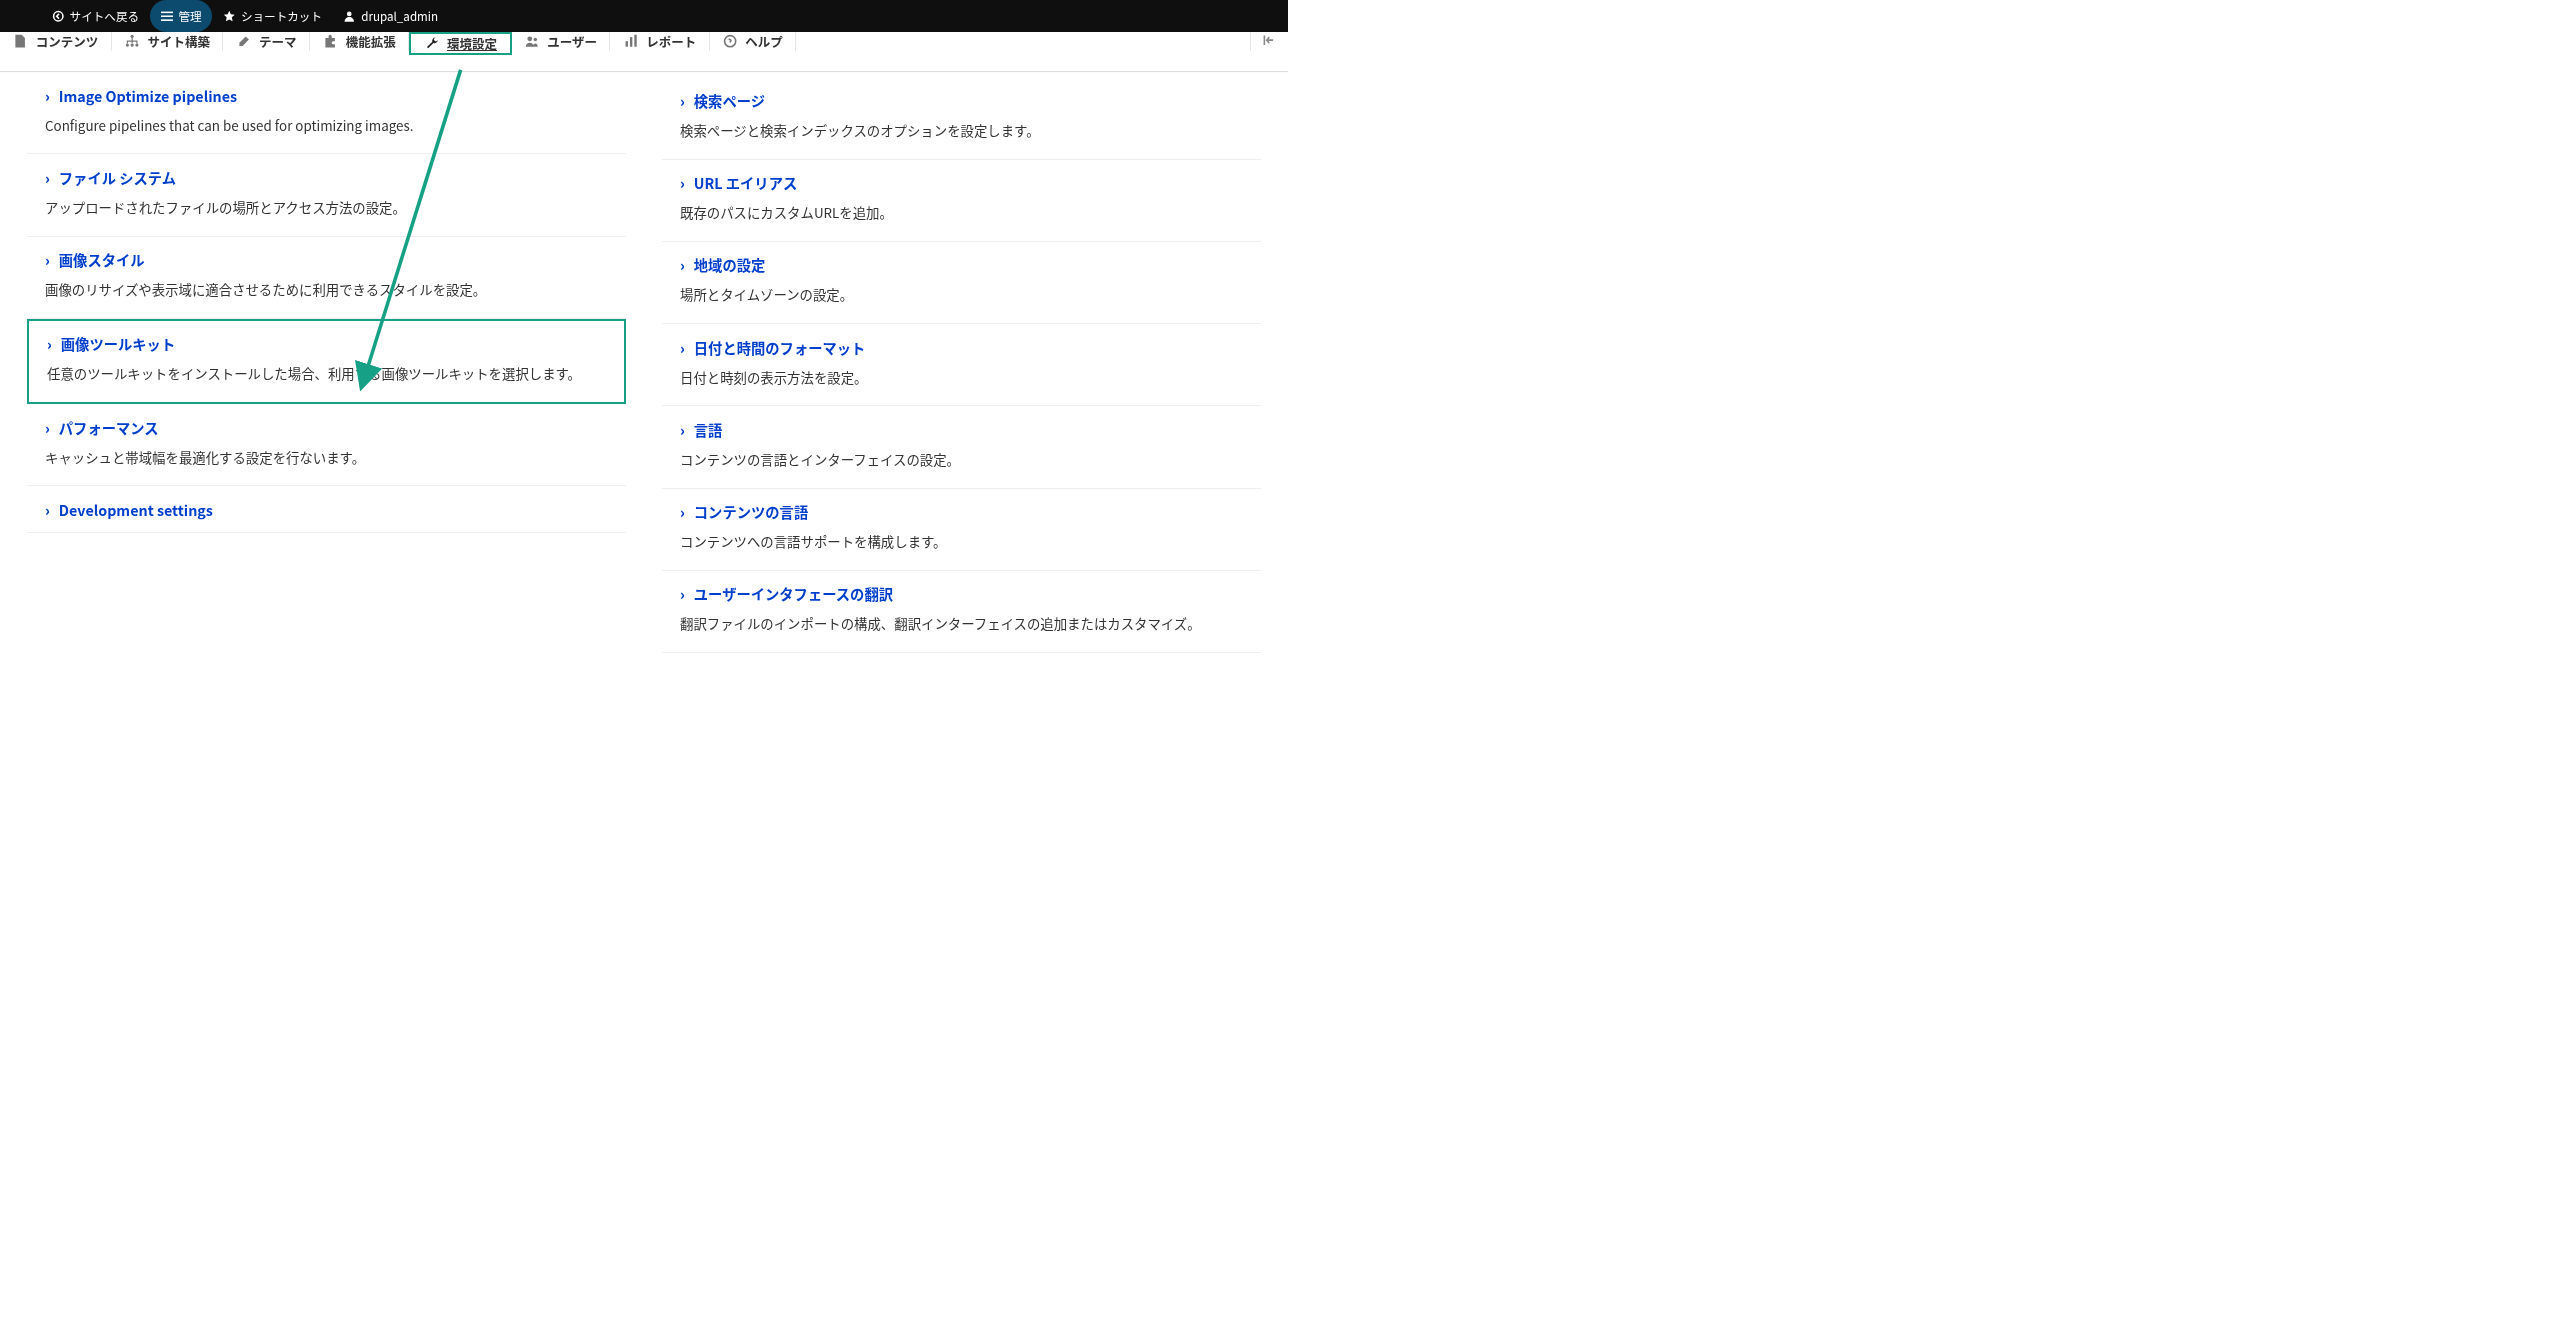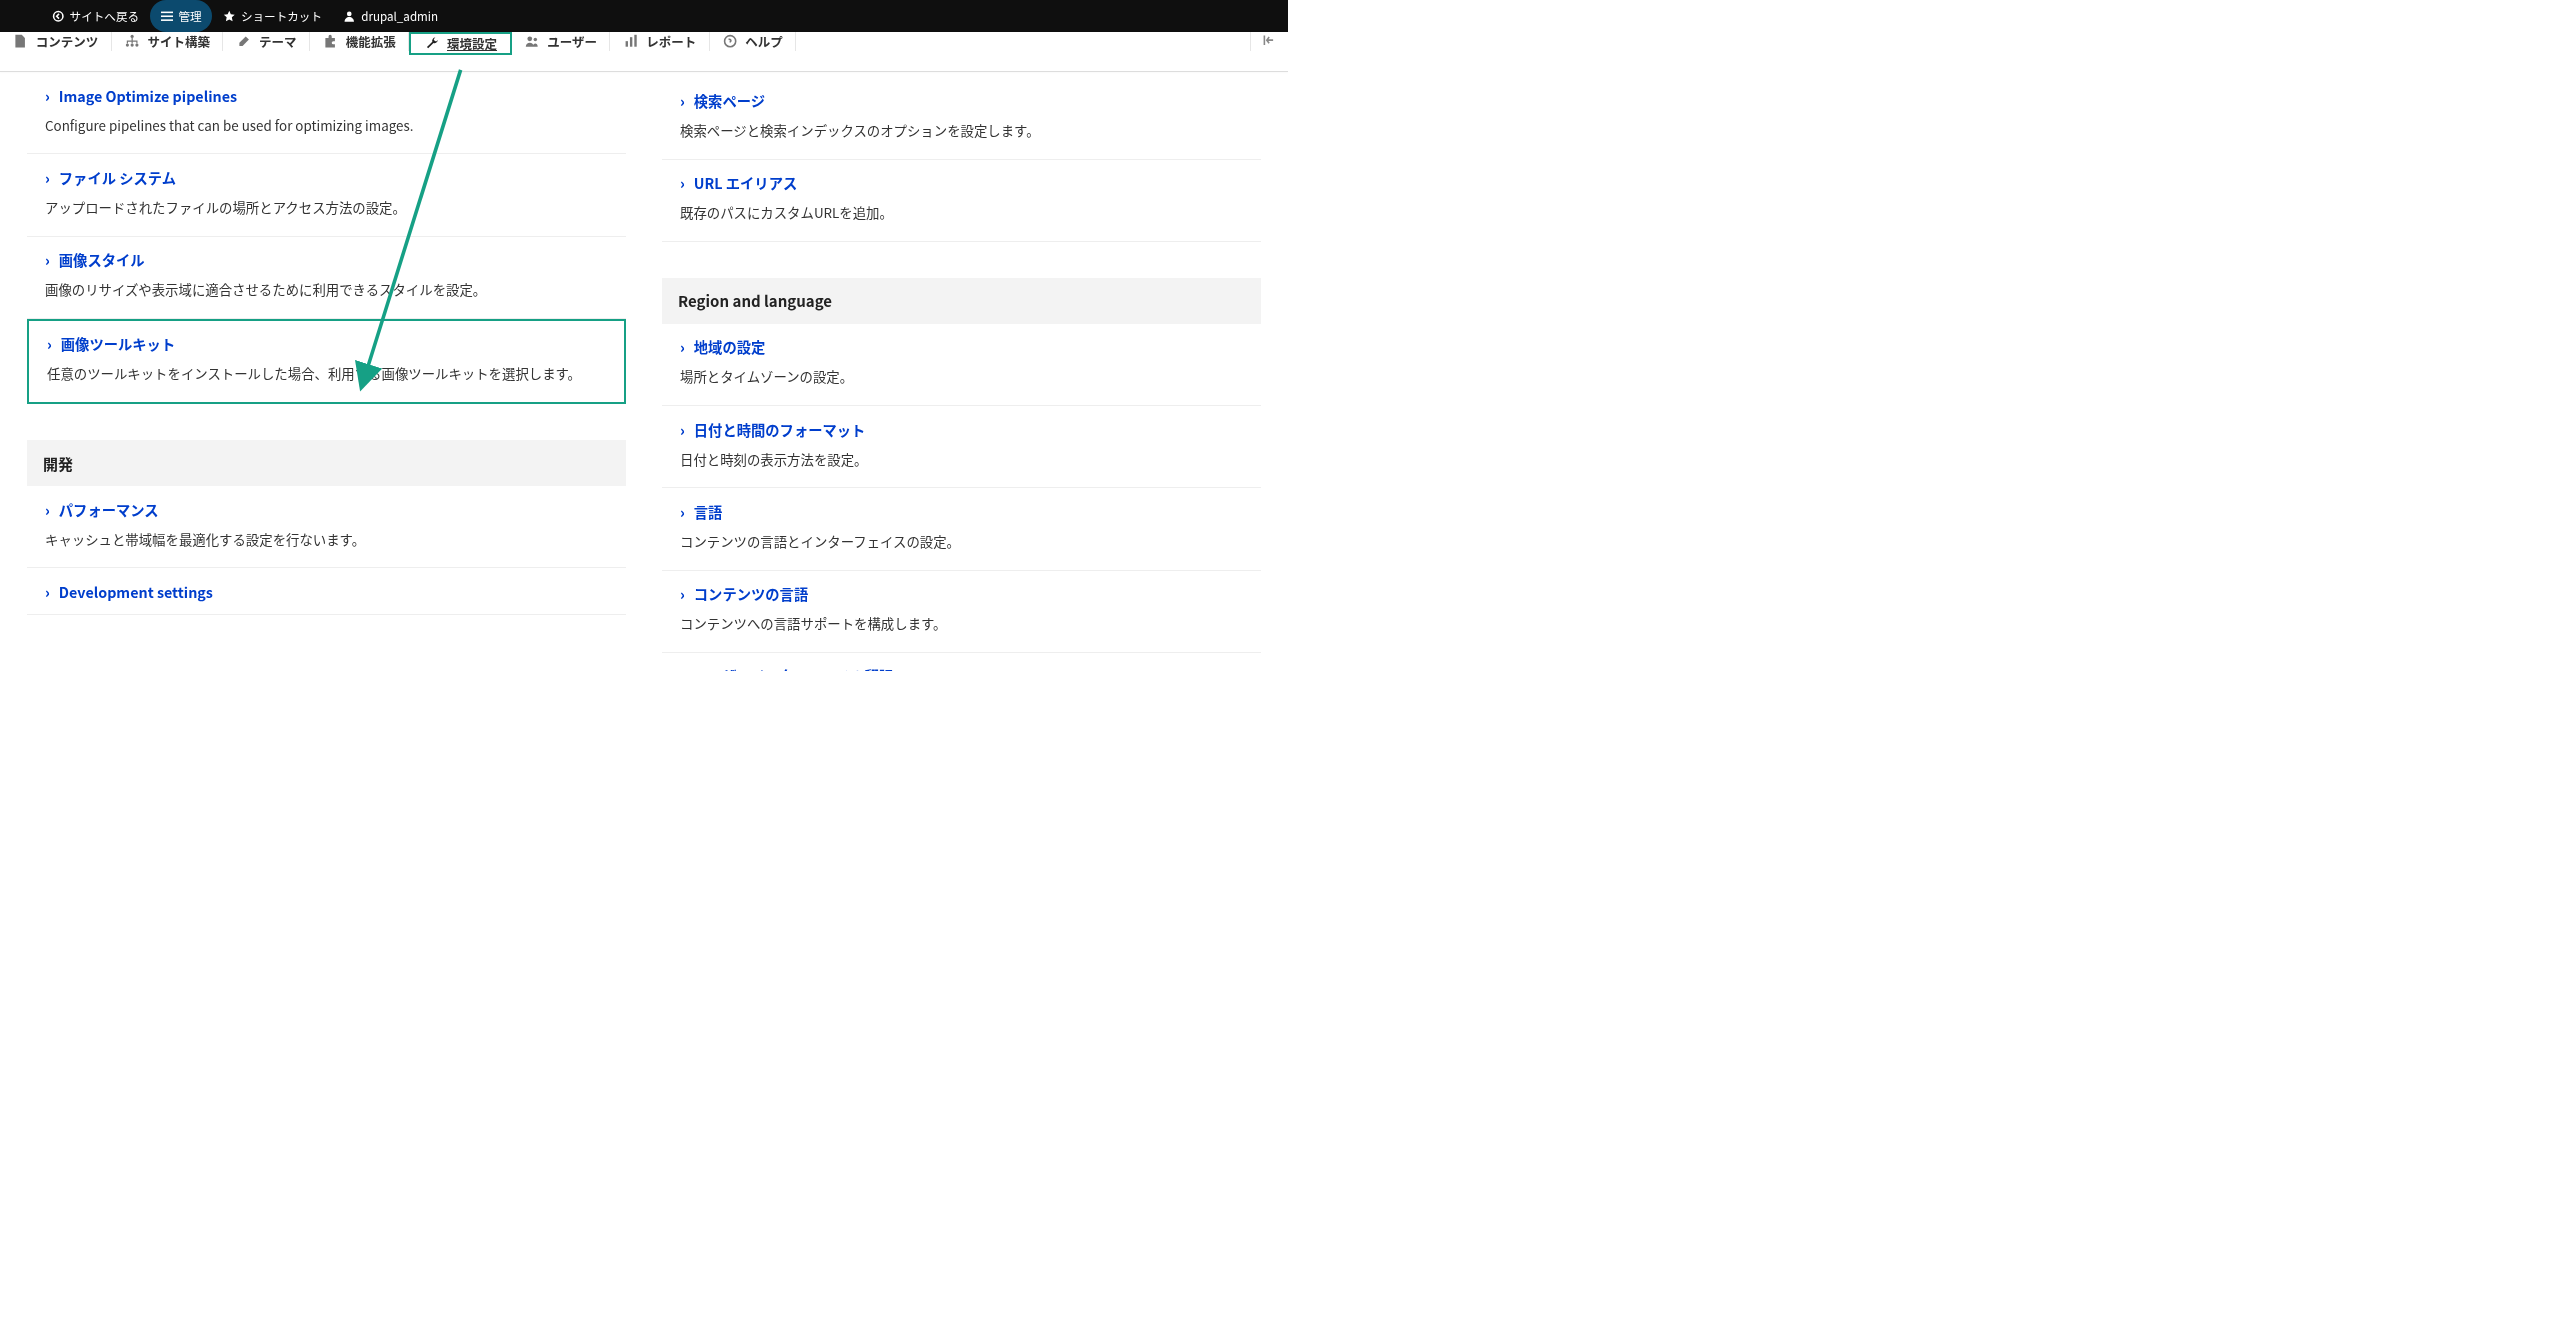--- a/index.html
+++ b/index.html
@@ -292,21 +292,20 @@
     </div>
 
     <div class="config-item highlight-item">
       <div class="config-title-row">
         <span class="chev">›</span>
         <a class="config-title">画像ツールキット</a>
       </div>
       <div class="config-desc">任意のツールキットをインストールした場合、利用する画像ツールキットを選択します。</div>
     </div>
 
-    <div class="section-header">開発</div>
 
     <div class="config-item">
       <div class="config-title-row">
         <span class="chev">›</span>
         <a class="config-title">パフォーマンス</a>
       </div>
       <div class="config-desc">キャッシュと帯域幅を最適化する設定を行ないます。</div>
     </div>
 
     <div class="config-item no-desc">
@@ -331,21 +330,20 @@
     </div>
 
     <div class="config-item">
       <div class="config-title-row">
         <span class="chev">›</span>
         <a class="config-title">URL エイリアス</a>
       </div>
       <div class="config-desc">既存のパスにカスタムURLを追加。</div>
     </div>
 
-    <div class="section-header">Region and language</div>
 
     <div class="config-item">
       <div class="config-title-row">
         <span class="chev">›</span>
         <a class="config-title">地域の設定</a>
       </div>
       <div class="config-desc">場所とタイムゾーンの設定。</div>
     </div>
 
     <div class="config-item">

